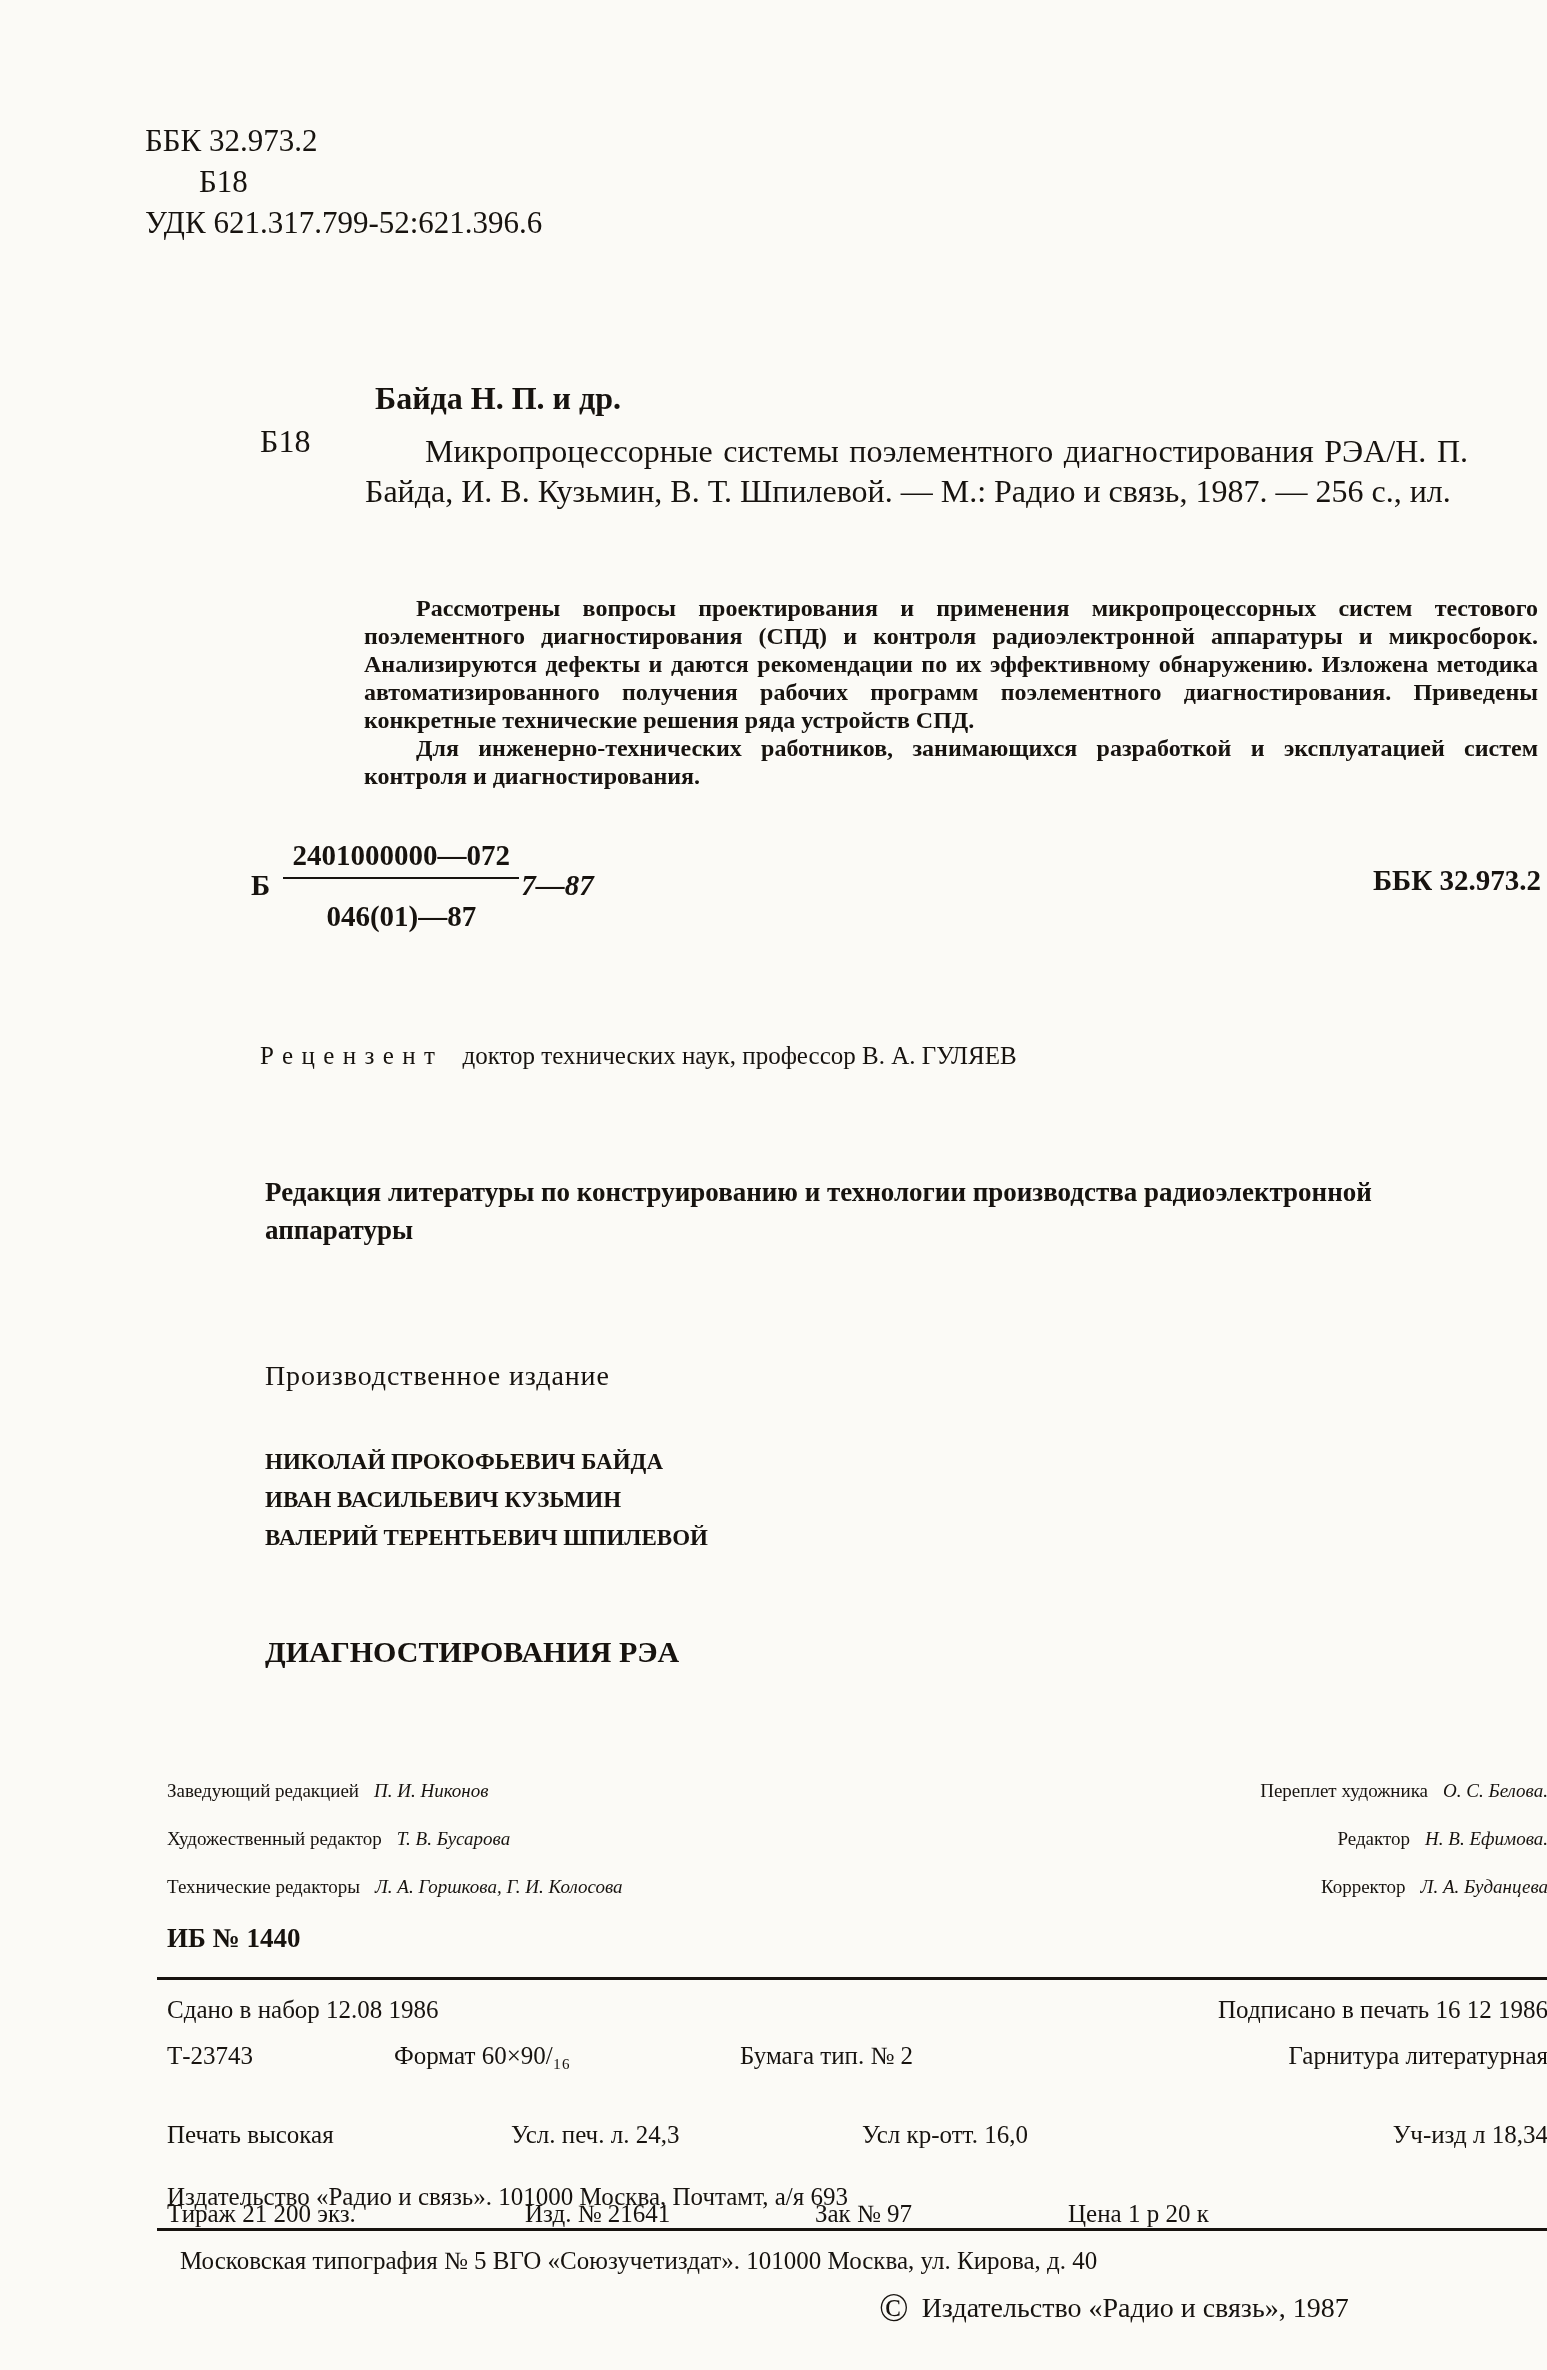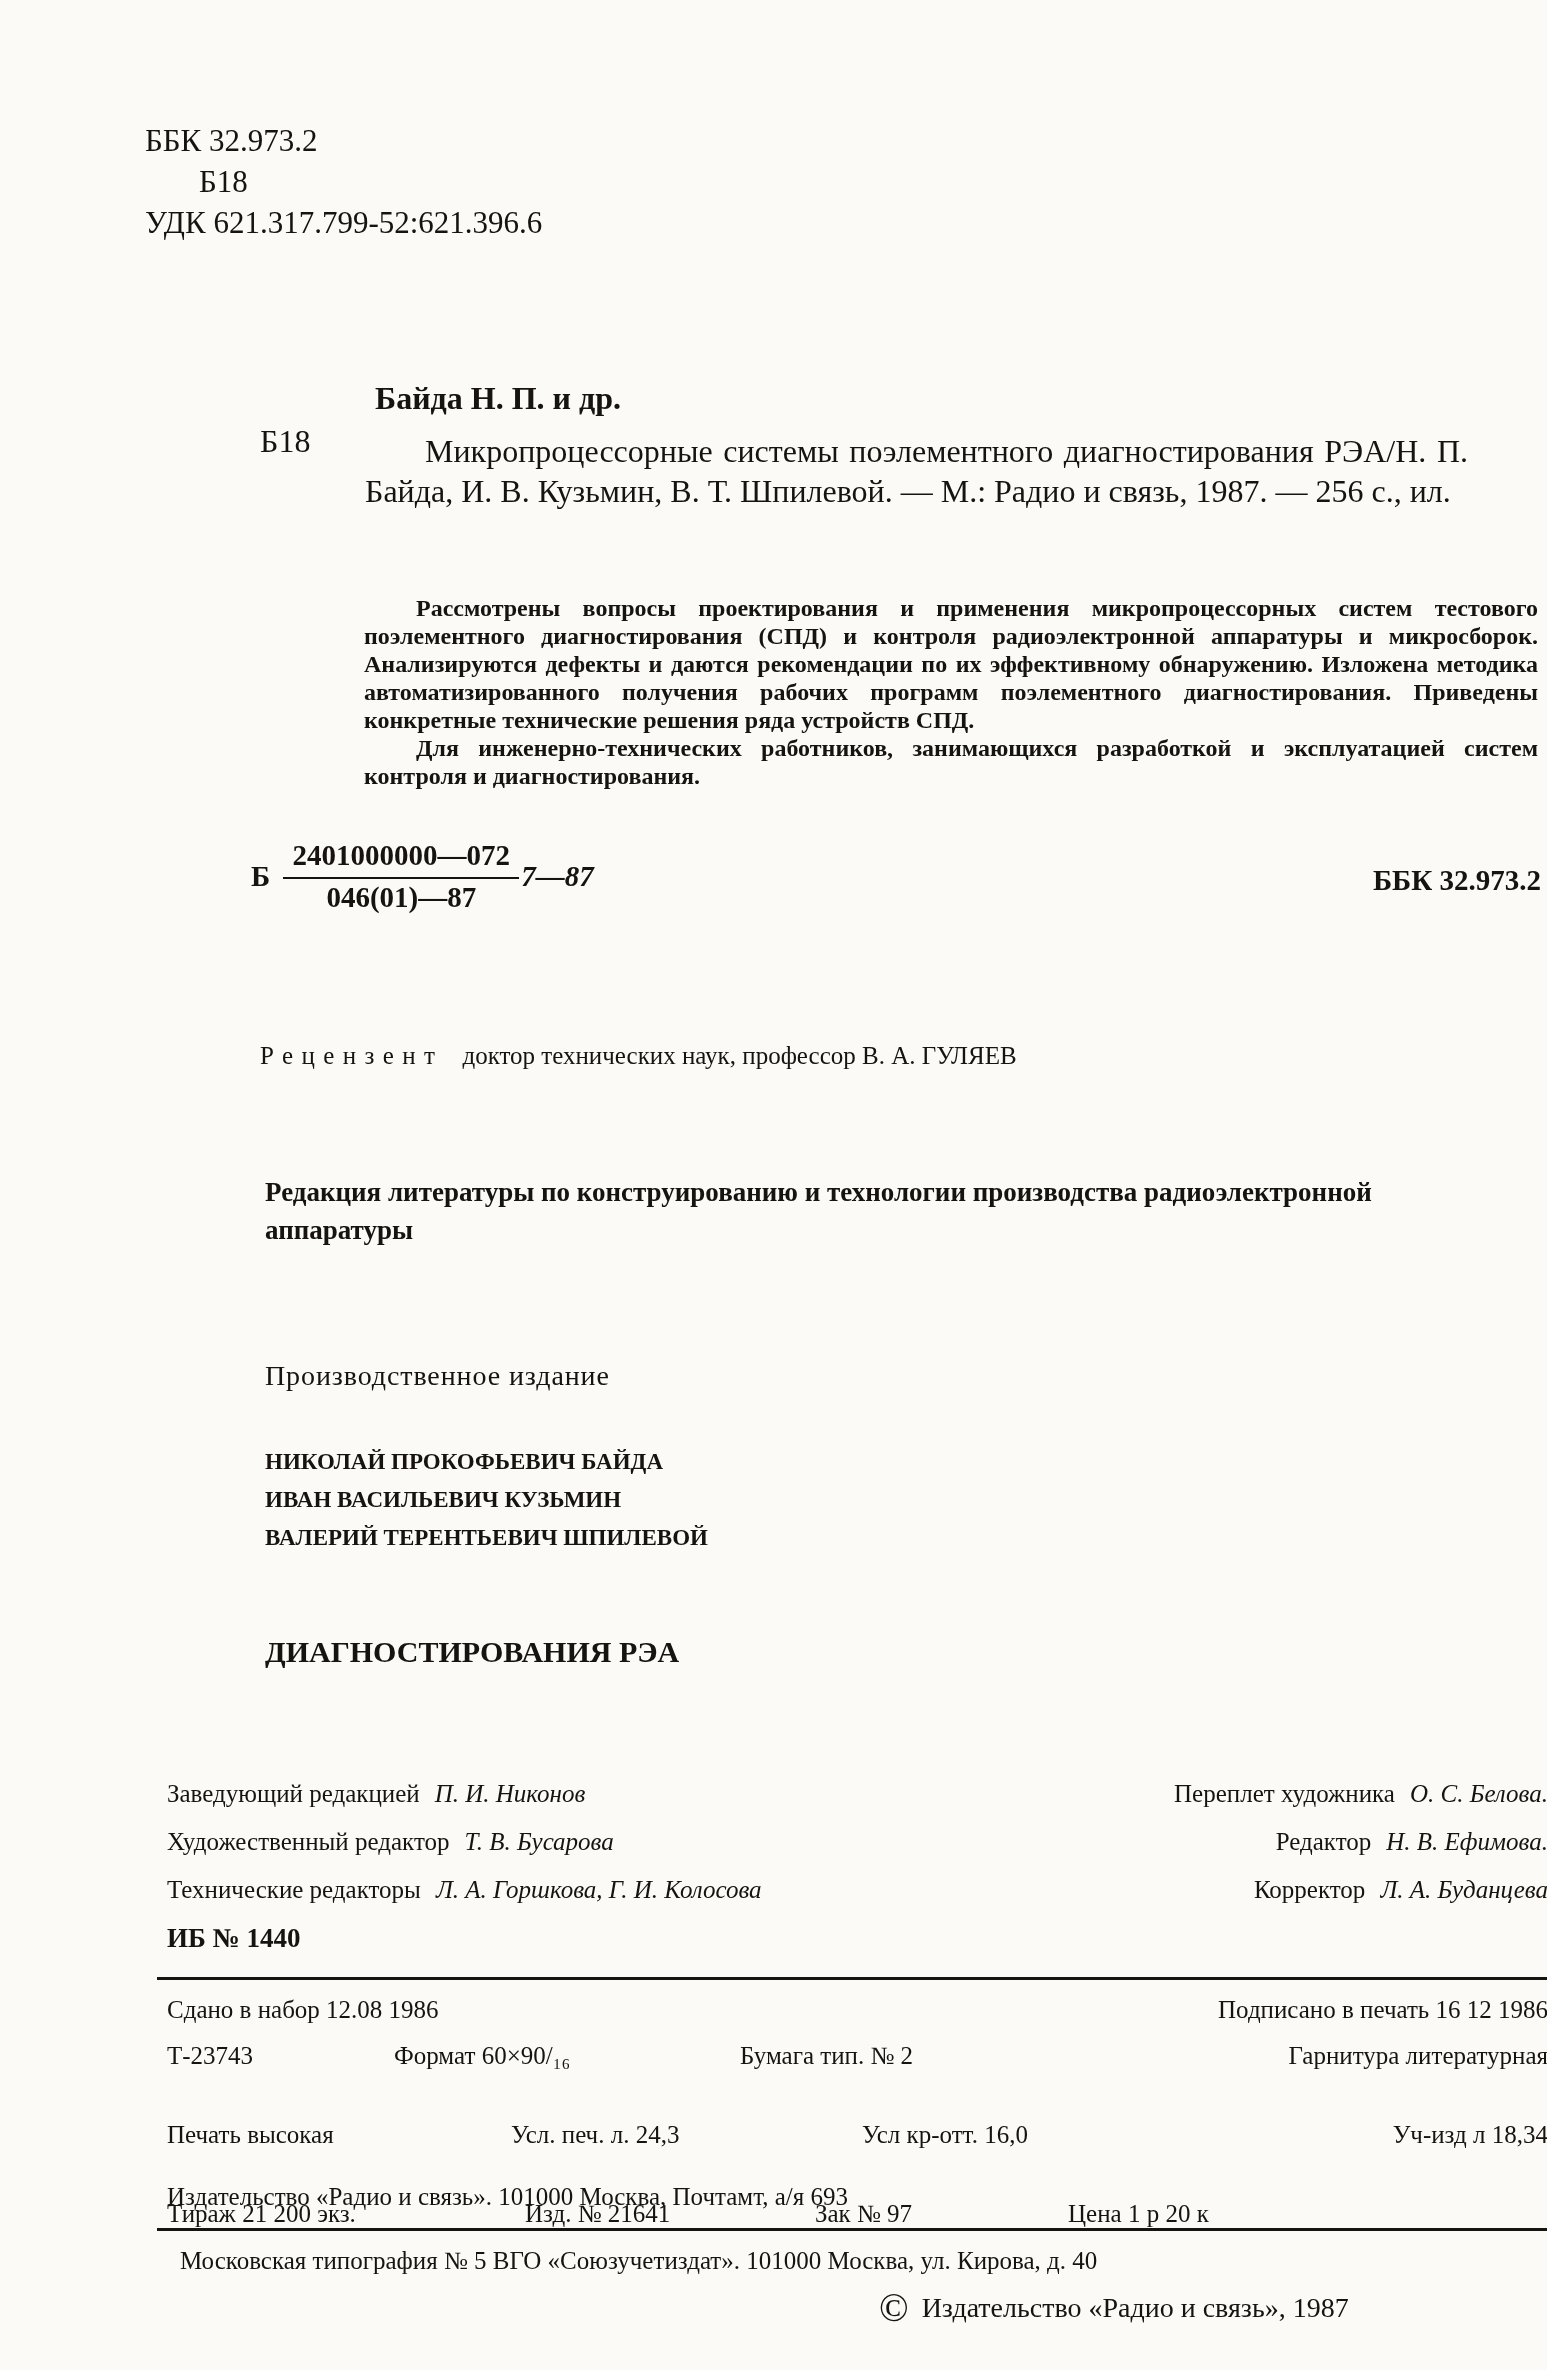--- a/index.html
+++ b/index.html
@@ -24,33 +24,33 @@
   .card-index{font-size:32px;}
   .card-text{font-size:32px;line-height:40px;text-indent:60px;width:1103px;}
 
   .annot{font-size:24px;line-height:28px;width:1174px;font-weight:bold;}
   .annot p{margin:0;text-indent:52px;}
 
   .ci-row{display:flex;align-items:center;font-size:29px;font-weight:bold;}
   .ci-prefix{margin-right:13px;}
   .frac{display:inline-flex;flex-direction:column;text-align:center;}
   .frac-num{border-bottom:2.8px solid #17130f;padding:0 9.4px 4.7px 9.4px;}
-  .frac-den{padding-top:2px;}
+  .frac-den{padding-top:21px;}
   .ci-suffix{margin-left:1.9px;font-style:italic;}
   .ci-bbk{font-size:29px;font-weight:bold;width:234px;text-align:right;}
 
   .reviewer{font-size:25px;}
   .reviewer .lbl{letter-spacing:8.4px;margin-right:19px;}
 
   .edit-board{font-size:27px;line-height:38px;font-weight:bold;width:1246px;}
   .edition-type{font-size:28px;letter-spacing:0.9px;}
   .author-line{font-size:23px;line-height:38px;font-weight:bold;}
   .title-line{font-size:30px;line-height:40px;font-weight:bold;}
 
-  .staff-row{display:flex;justify-content:space-between;width:1381px;font-size:25px;}
+  .staff-row{display:flex;justify-content:space-between;width:1381px;font-size:19px;}
   .staff-row .name{margin-left:15px;font-style:italic;}
 
   .ib{font-size:27px;font-weight:bold;}
 
   .rule{height:2.8px;background:#17130f;}
 
   .imp{font-size:25px;width:1381px;}
   .imp-flex{display:flex;justify-content:space-between;}
   .imp-rel{position:relative;height:32px;}
   .imp-rel span{position:absolute;top:0;white-space:nowrap;}

